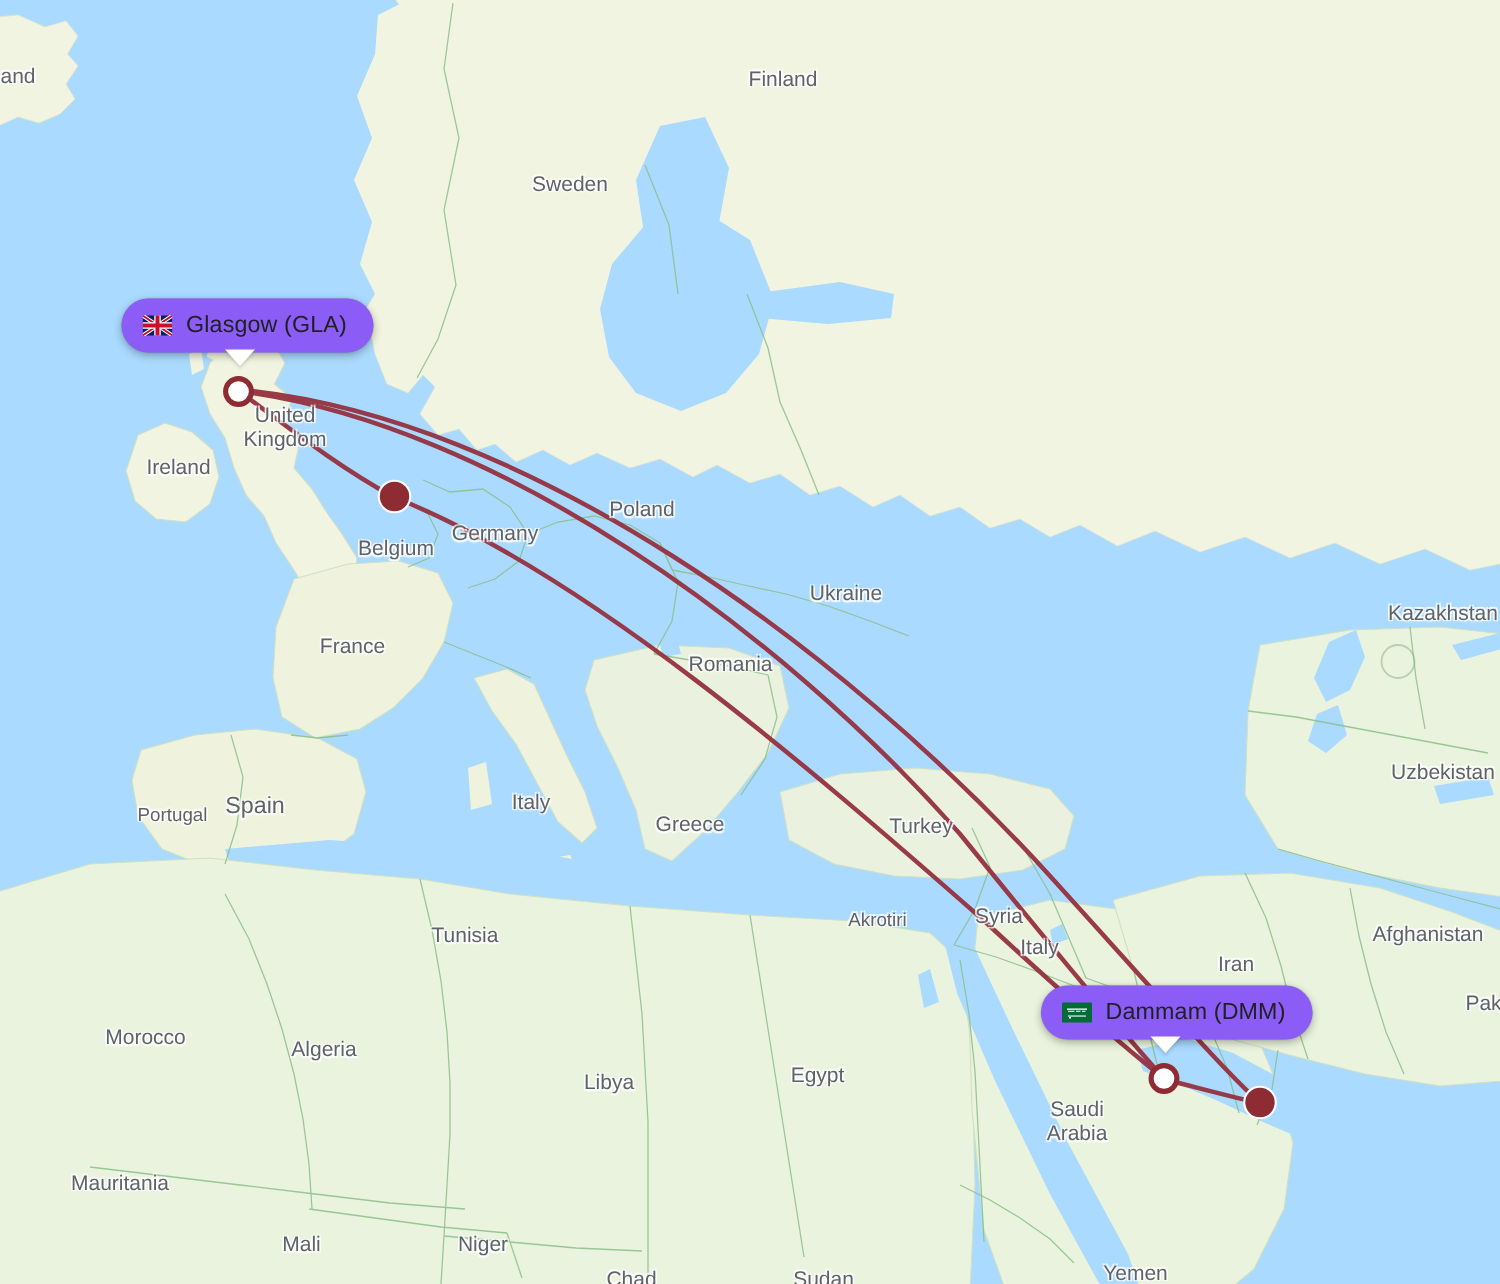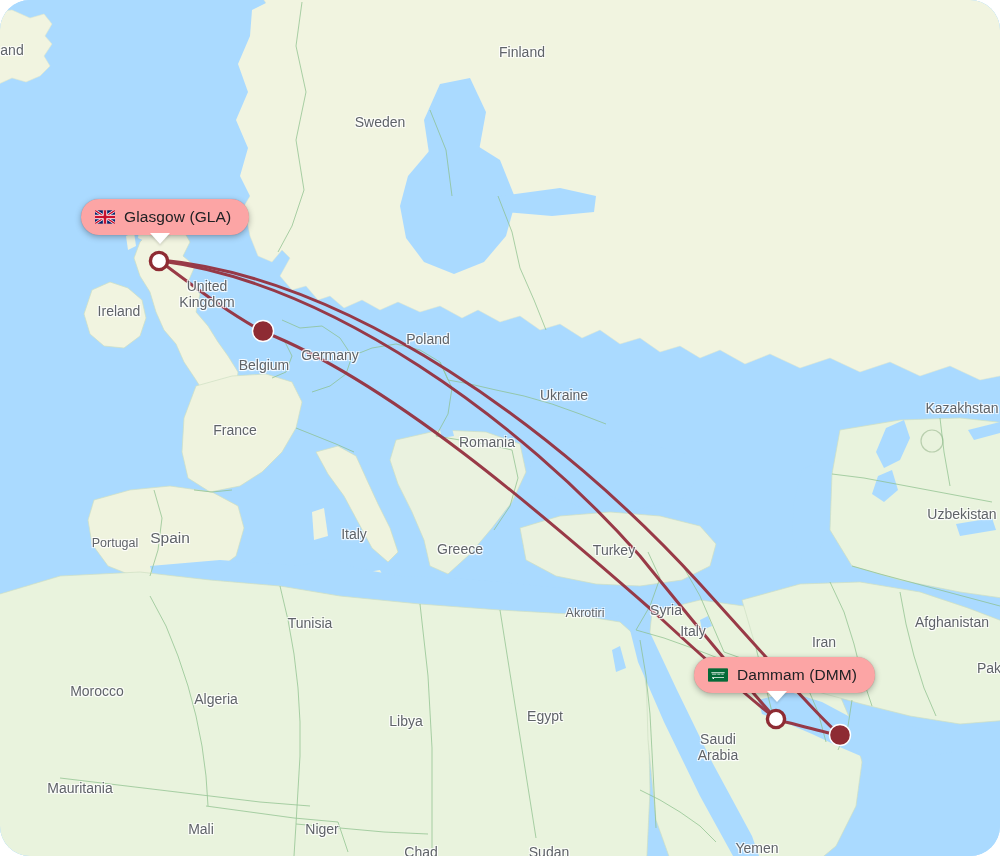--- a/index.html
+++ b/index.html
@@ -10,21 +10,20 @@
   }
   body {
     font-family: "Liberation Sans", sans-serif;
   }
   #map-root {
     position: relative;
     width: 1000px;
     height: 856px;
     overflow: hidden;
     background: #aadaff;
-    border-radius: 30px;
   }
   #map-svg {
     position: absolute;
     top: 0; left: 0;
     width: 1000px;
     height: 856px;
     display: block;
   }
 
   
@@ -47,21 +46,21 @@
     pointer-events: none;
     user-select: none;
   }
   .country-label.sz-sm { font-size: 12.5px; }
   .country-label.sz-md { font-size: 14px; }
   .country-label.sz-lg { font-size: 15.5px; }
 
   
   .airport-tip {
     position: absolute;
-    background: #fca5a5;
+    background: #8b5cf6;
     border-radius: 22px;
     box-shadow: 0 2px 6px rgba(0,0,0,.30), 0 0 1px rgba(0,0,0,.25);
     padding: 9px 18px 9px 14px;
     display: flex;
     align-items: center;
     gap: 9px;
     white-space: nowrap;
     cursor: pointer;
     z-index: 40;
   }
@@ -272,21 +271,21 @@
         <circle cx="776" cy="719" r="8.6" fill="#ffffff" stroke="#8e2b33" stroke-width="3.4"></circle>
       </g>
     </g>
   </svg>
 
   <div id="country-label-layer">
       <div class="country-label sz-md" style="left: 12px; top: 51px;">and</div>
       <div class="country-label sz-md" style="left: 522px; top: 53px;">Finland</div>
       <div class="country-label sz-md" style="left: 380px; top: 123px;">Sweden</div>
       <div class="country-label sz-md" style="left: 119px; top: 312px;">Ireland</div>
-      <div class="country-label sz-md" style="left: 190px; top: 295px; margin-left: 17px;">United
+      <div class="country-label sz-md" style="left: 190px; top: 285px;">United
 Kingdom</div>
       <div class="country-label sz-md" style="left: 264px; top: 366px; text-align: right;">Belgium</div>
       <div class="country-label sz-md" style="left: 330px; top: 356px;">Germany</div>
       <div class="country-label sz-md" style="left: 428px; top: 340px;">Poland</div>
       <div class="country-label sz-md" style="left: 564px; top: 396px;">Ukraine</div>
       <div class="country-label sz-md" style="left: 962px; top: 409px;">Kazakhstan</div>
       <div class="country-label sz-md" style="left: 235px; top: 431px;">France</div>
       <div class="country-label sz-md" style="left: 487px; top: 443px;">Romania</div>
       <div class="country-label sz-md" style="left: 354px; top: 498px; margin-top: 37px;">Italy</div>
       <div class="country-label sz-md" style="left: 932px; top: 515px; margin-left: 30px;">Uzbekistan</div>

